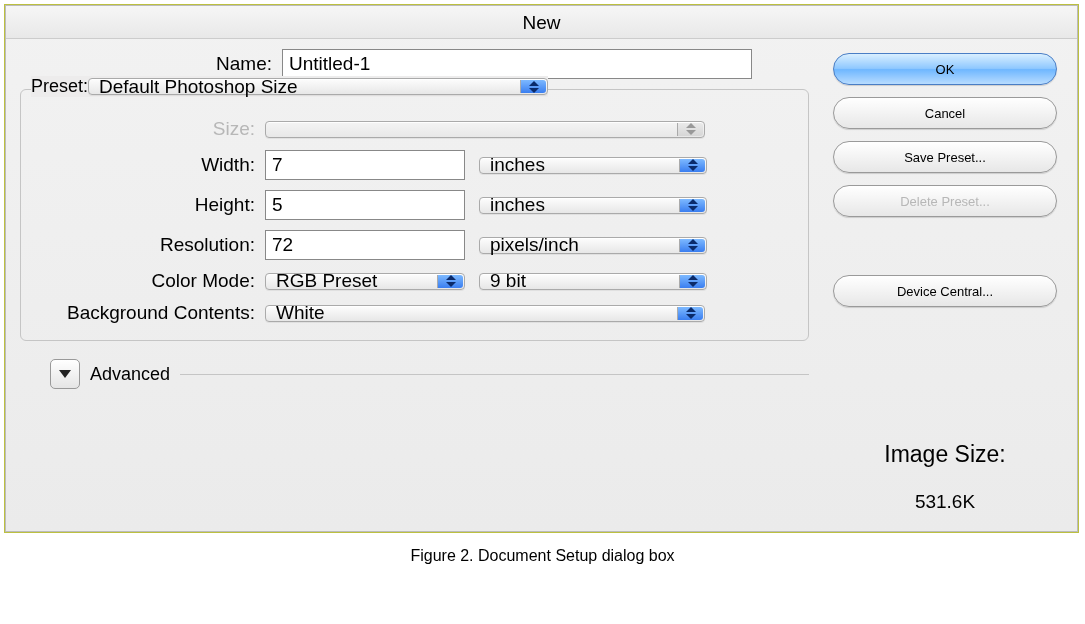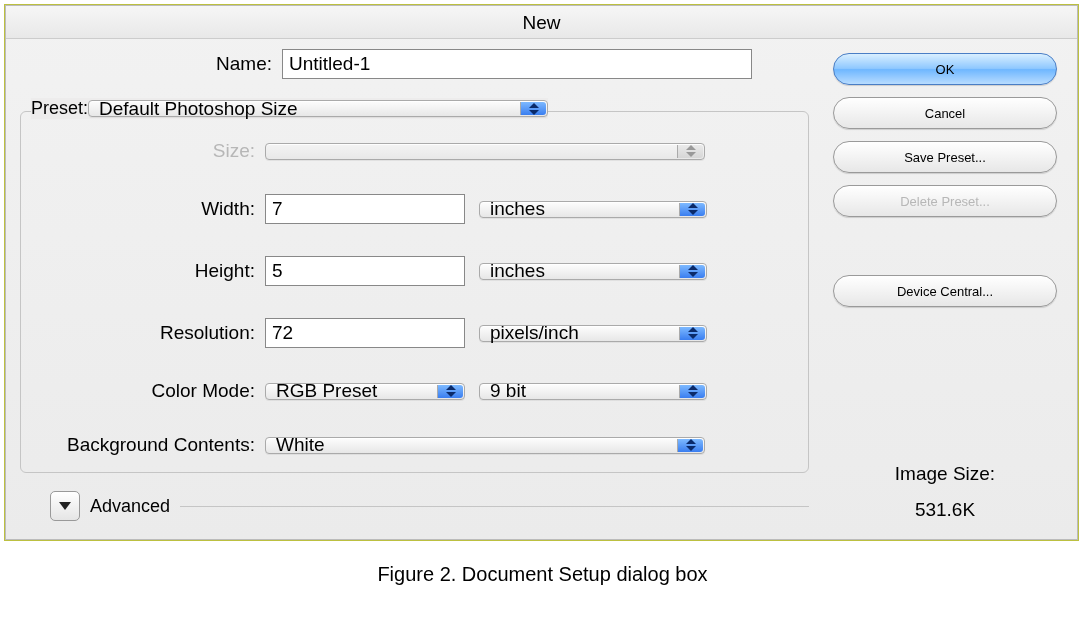--- a/index.html
+++ b/index.html
@@ -36,21 +36,21 @@
       width: 236px;
       display: flex;
       flex-direction: column;
       align-items: center;
       gap: 12px;
       padding-top: 4px;
     }
     .row {
       display: flex;
       align-items: center;
-      margin-bottom: 32px;
+      margin-bottom: 10px;
     }
     .label {
       width: 262px;
       text-align: right;
       padding-right: 10px;
       font-size: 19px;
     }
     .label.disabled { color: #b7b7b7; }
     .text-input {
       height: 30px;
@@ -174,27 +174,26 @@
     .hr {
       flex: 1;
       height: 0;
       border-top: 1px solid #c5c5c5;
     }
     .image-size {
       margin-top: auto;
       text-align: center;
       padding-top: 122px;
     }
-    .image-size .lbl { font-size: 19px; margin-bottom: 14px; }
+    .image-size .lbl { font-size: 23px; margin-bottom: 23px; }
     .image-size .val { font-size: 19px; }
     .caption {
       text-align: center;
-      font-size: 20px;
+      font-size: 16px;
       padding: 14px 0 4px;
-      margin-top: 8px;
     }
     .gap12 { height: 34px; }
   </style>
 </head>
 <body>
 
 <div class="outer-frame">
   <div class="dialog">
     <div class="title-bar">New</div>
     <div class="content">

